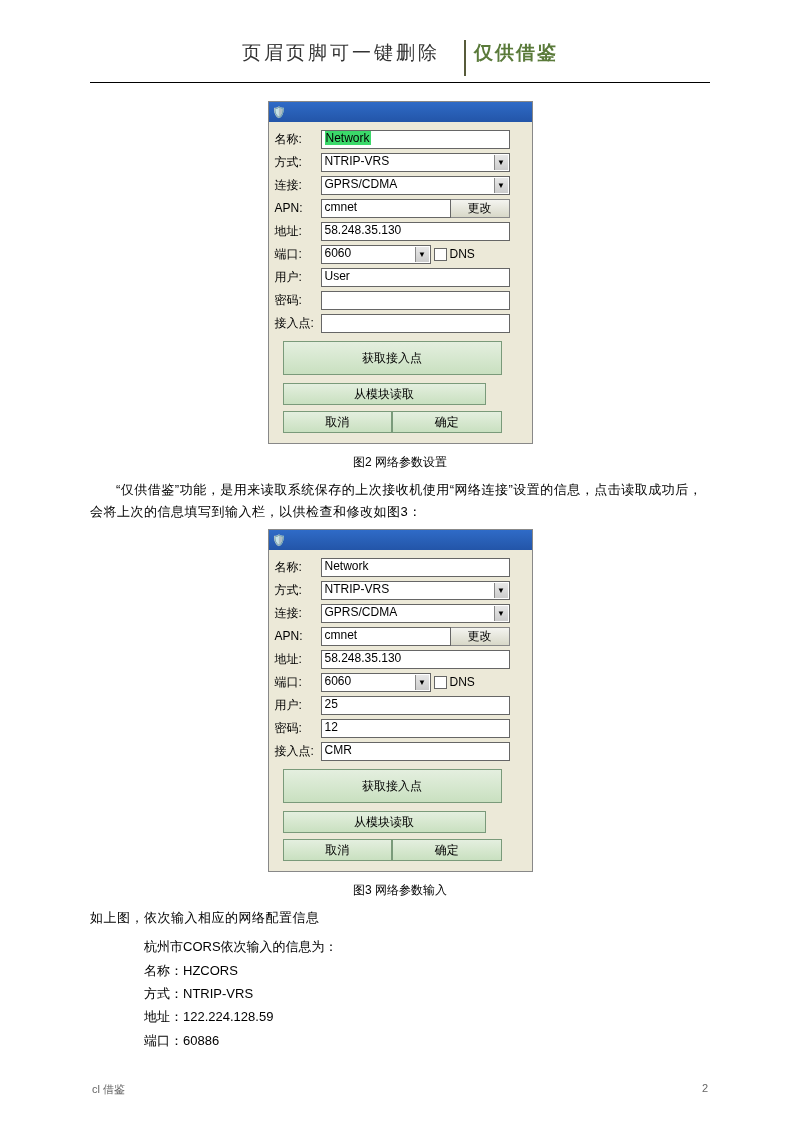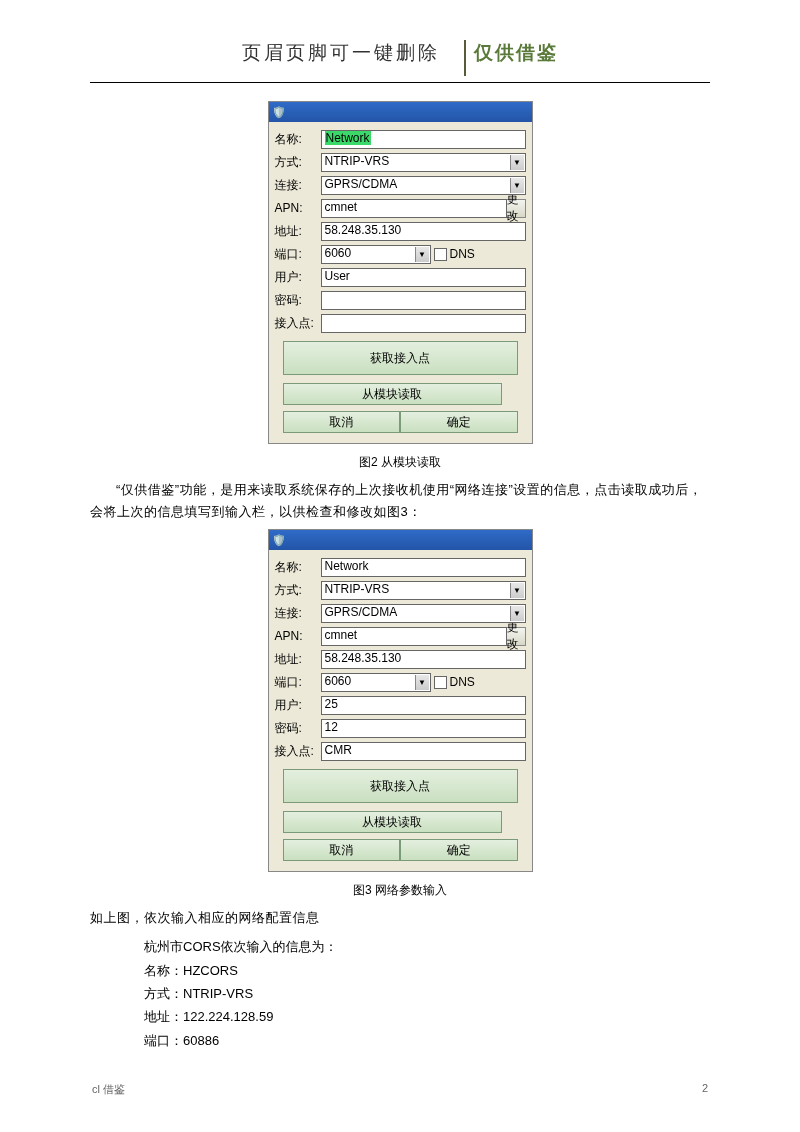--- a/index.html
+++ b/index.html
@@ -55,21 +55,21 @@
     background: linear-gradient(#2f6bc7, #2355a8);
     height: 20px;
     display: flex;
     align-items: center;
     padding-left: 4px;
   }
   .title-bar .ticon {
     font-size: 11px;
   }
   .panel-body {
-    padding: 6px 6px 10px 6px;
+    padding: 6px 22px 10px 6px;
   }
   .form-row {
     display: flex;
     align-items: center;
     height: 22px;
     margin-bottom: 1px;
   }
   .form-label {
     width: 46px;
     font-size: 12px;
@@ -92,21 +92,21 @@
     right: 1px; top: 1px;
     width: 14px; height: 15px;
     background: linear-gradient(#e8e8e8,#ccc);
     border-left: 1px solid #888;
     display: flex;
     align-items: center;
     justify-content: center;
     font-size: 8px;
   }
   .btn-inline {
-    width: 20px;
+    width: 60px;
     height: 19px;
     background: linear-gradient(#f4f4f0,#d8d8c8);
     border: 1px solid #888;
     font-size: 12px;
     display: flex;
     align-items: center;
     justify-content: center;
     margin-left: -1px;
     cursor: pointer;
   }
@@ -259,21 +259,21 @@
       </div>
       <div class="wide-btn">获取接入点</div>
       <div class="wide-btn2">从模块读取</div>
       <div class="btn-pair">
         <div class="half-btn">取消</div>
         <div class="half-btn">确定</div>
       </div>
     </div>
   </div>
 
-  <div class="caption">图2 从模块读取</div>
+  <div class="caption">图2 网络参数设置</div>
 
   <div class="para indent1">“仅供借鉴”功能，是用来读取系统保存的上次接收机使用“网络连接”设置的信息，点击读取成功后，会将上次的信息填写到输入栏，以供检查和修改如图3：</div>
 
   <div class="config-panel">
     <div class="title-bar">
       <span class="ticon">🛡️</span>
     </div>
     <div class="panel-body">
       <div class="form-row">
         <div class="form-label">名称:</div>

